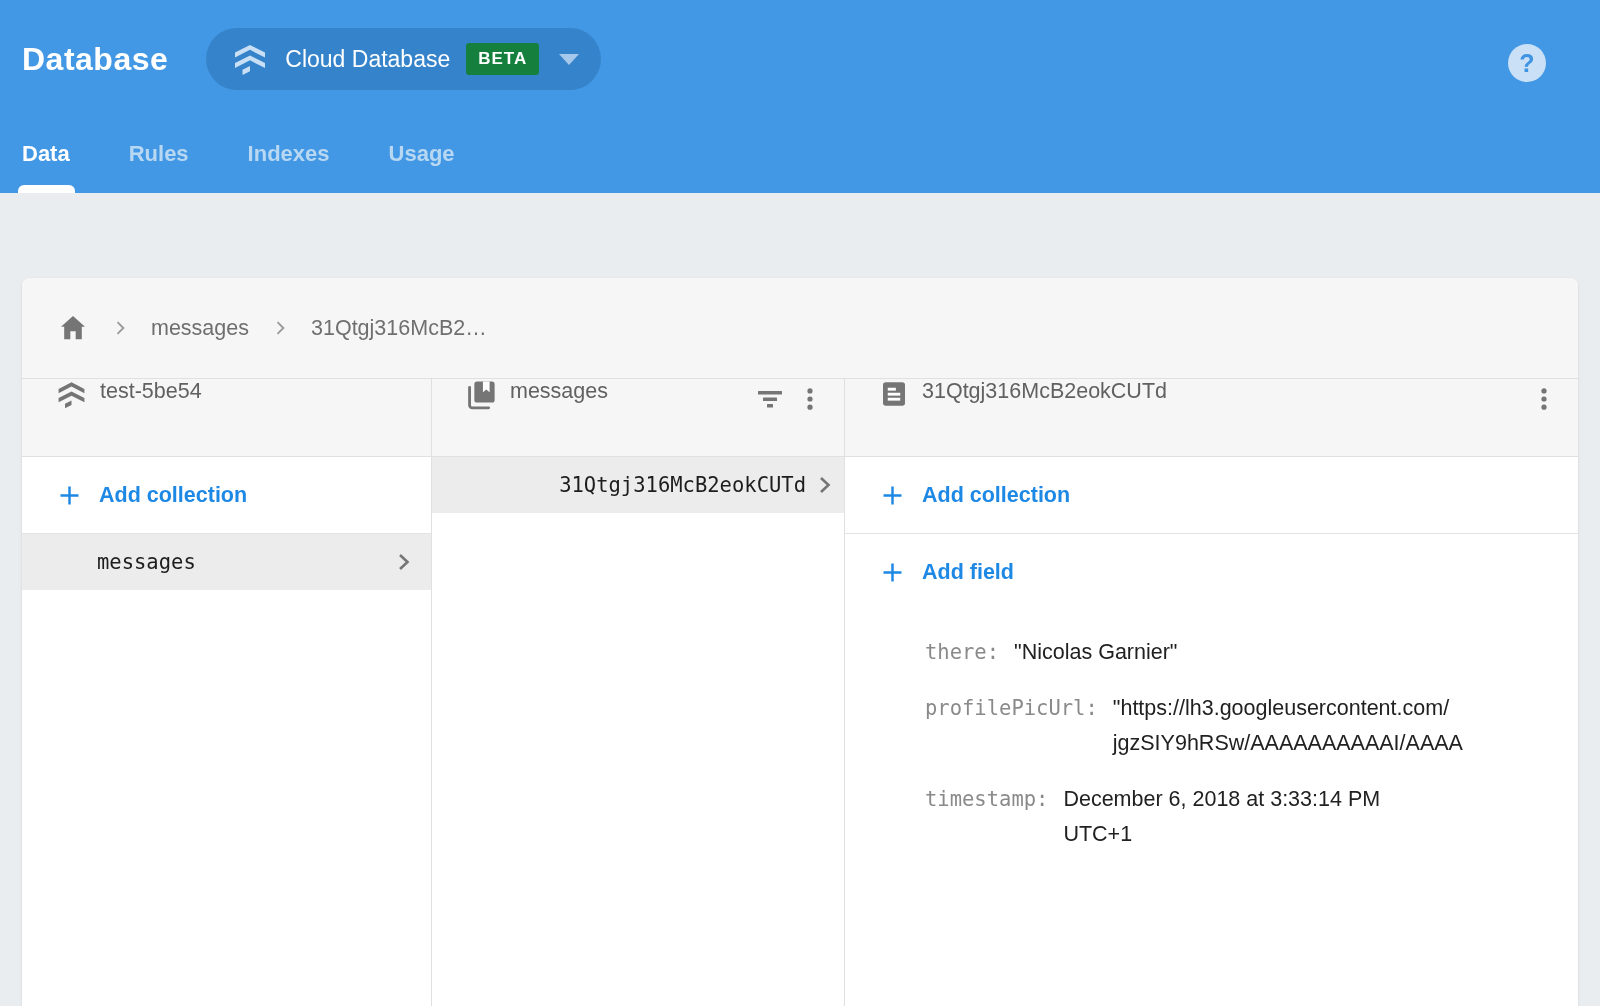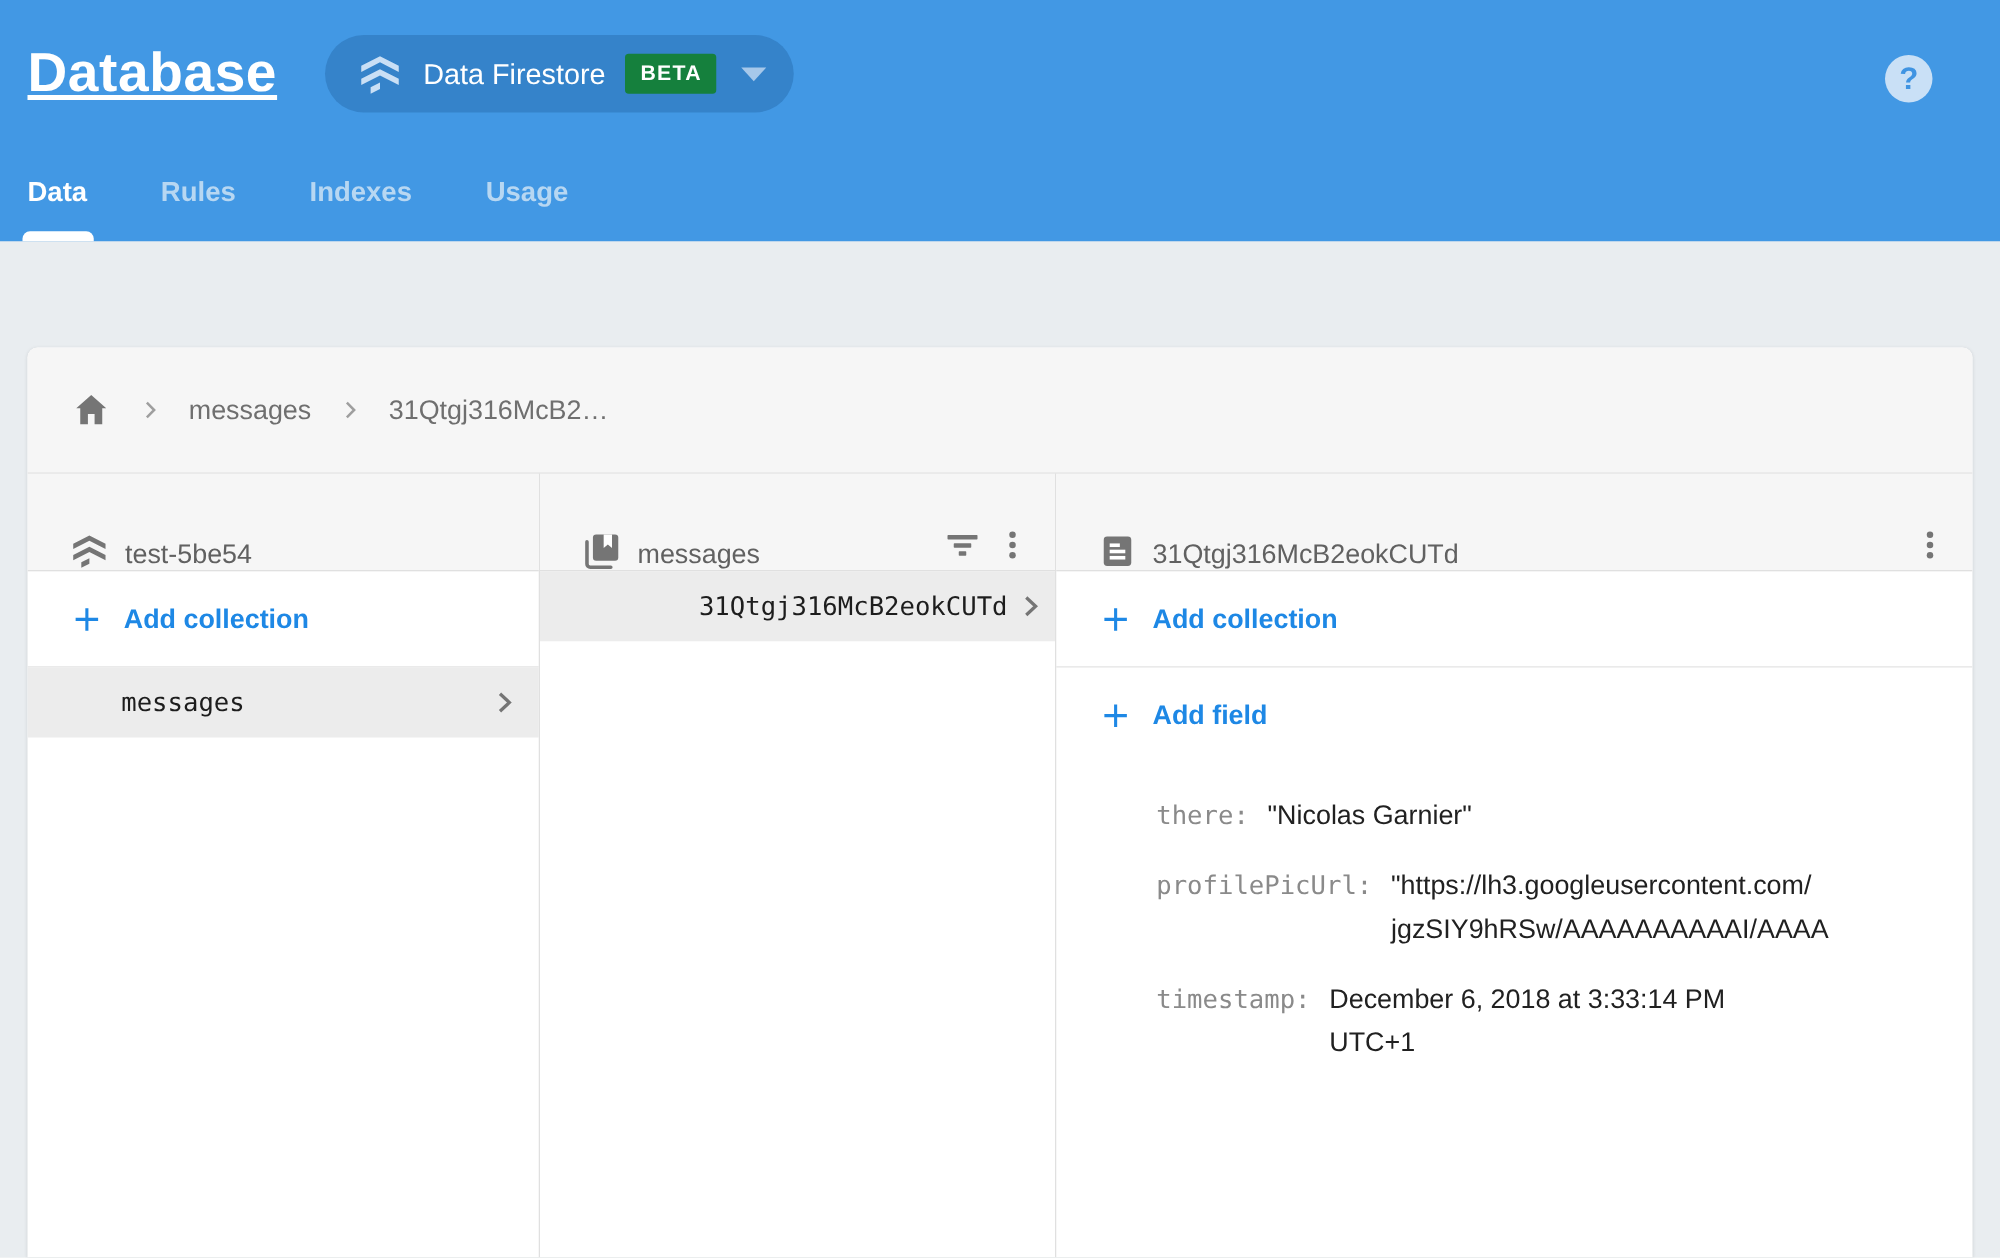--- a/index.html
+++ b/index.html
@@ -3,21 +3,21 @@
 <meta charset="utf-8">
 <style>
   * { margin:0; padding:0; box-sizing:border-box; }
   html,body { width:1600px; height:1006px; overflow:hidden;
     font-family:"Liberation Sans","DejaVu Sans",sans-serif;
     background:#e9edf0; }
 
   
   .app-header { position:relative; height:193px; background:#4298e4; }
   .header-top { display:flex; align-items:center; height:108px; padding:10px 0 0 22px; }
-  .page-title { color:#ffffff; font-size:44px; font-weight:700; letter-spacing:.5px;text-decoration:underline; }
+  .page-title { color:#ffffff; font-size:32px; font-weight:700; letter-spacing:.5px; }
   .product-pill { display:flex; align-items:center; margin-left:38px; height:62px;
     padding:0 22px 0 26px; border-radius:31px; background:#3583ca; cursor:pointer; }
   .fs-icon-light path { fill:#c9dff5; }
   .product-pill .pill-label { color:#ffffff; font-size:23px; margin-left:17px; }
   .beta-badge { background:#15803d; color:#ffffff; font-size:17px; font-weight:700;
     letter-spacing:1px; border-radius:3px; padding:6px 12px; margin-left:16px; }
   .caret-down { width:0; height:0; margin-left:20px;
     border-left:10px solid transparent; border-right:10px solid transparent;
     border-top:11px solid #a6c8ea; }
   .help-button { position:absolute; top:44px; right:54px; width:38px; height:38px;
@@ -43,21 +43,21 @@
   .breadcrumb .crumb { cursor:pointer; }
   .crumb-sep { margin:0 21px; display:flex; align-items:center; }
 
   .columns { flex:1; display:flex; min-height:0; }
   .col { display:flex; flex-direction:column; min-width:0; }
   .col-collections { width:410px; border-right:1px solid #e0e0e0; }
   .col-documents  { width:413px; border-right:1px solid #e0e0e0; }
   .col-document   { flex:1; }
 
   .col-header { height:78px; flex:0 0 auto; background:#f6f6f6;
-    border-bottom:1px solid #e0e0e0; display:flex; align-items:flex-end;
+    border-bottom:1px solid #e0e0e0; display:flex; align-items:flex-start;
     padding:0 14px 0 34px; color:#616161; font-size:21.5px; }
   .col-header .col-title { margin-left:13px; white-space:nowrap; overflow:hidden;
     text-overflow:ellipsis; }
   .spacer { flex:1; }
   .icon-btn { display:flex; align-items:center; justify-content:center;
     width:40px; height:40px; cursor:pointer; flex:0 0 auto; }
 
   .add-row { height:77px; flex:0 0 auto; display:flex; align-items:center;
     padding-left:34px; cursor:pointer; }
   .add-row.bordered { border-bottom:1px solid #e3e3e3; }
@@ -92,21 +92,21 @@
 <div class="app-header">
   <div class="header-top">
     <div class="page-title">Database</div>
 
     <div class="product-pill">
       <svg class="fs-icon-light" width="36" height="36" viewBox="0 0 24 24">
         <path d="M12 2.6 L22 7.7 V11 L12 5.9 2 11 V7.7 Z"></path>
         <path d="M12 9.6 L22 14.7 V18 L12 12.9 2 18 V14.7 Z"></path>
         <path d="M12 16.7 V20.1 L7 22.6 V19.2 Z"></path>
       </svg>
-      <span class="pill-label">Data Firestore</span>
+      <span class="pill-label">Cloud Database</span>
       <span class="beta-badge">BETA</span>
       <span class="caret-down"></span>
     </div>
 
     <div class="help-button">
       <span>?</span>
     </div>
   </div>
 
   <nav class="tabs">

